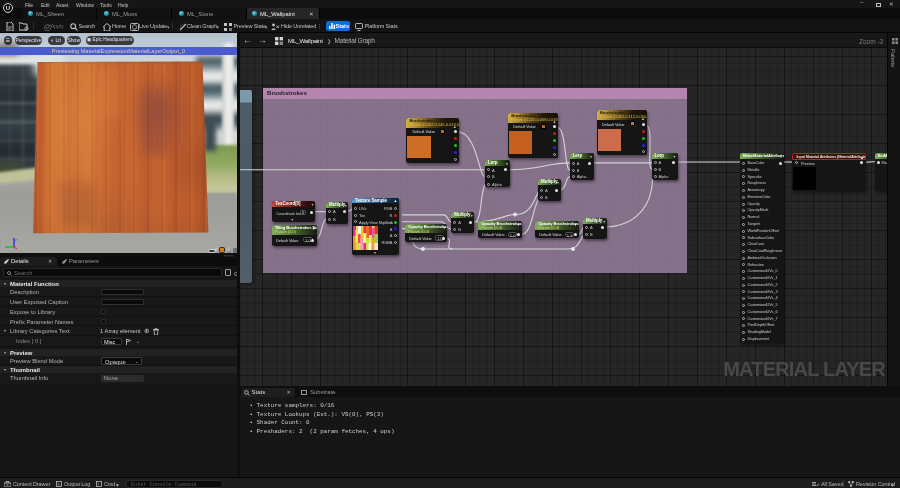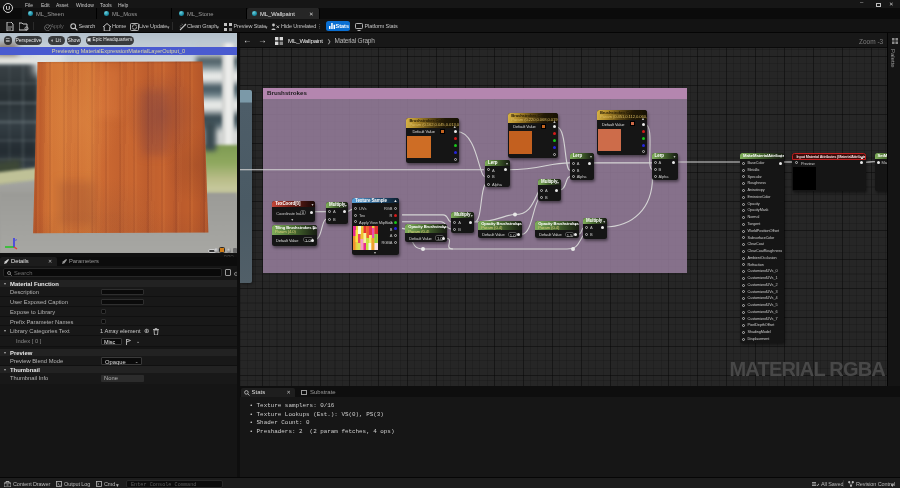--- a/index.html
+++ b/index.html
@@ -317,21 +317,21 @@
  <div class="drow" style="top:120px;height:10.5px;border-bottom:none">
         <span class="dlabel">Thumbnail Info</span>
   <div class="abs" style="left:101px;top:1.8px;width:43px;height:7.5px;background:#2c2c2c;border-radius:1px">
           <span style="position:absolute;left:3px;top:.5px;font-size:5.8px;color:#b0b0b0">None</span>
         </div>
       </div>
 </div>
 
 <div class="abs" id="graph">
  <div class="abs" id="gridbg"></div>
- <div class="abs" id="watermark">MATERIAL RGBA</div>
+ <div class="abs" id="watermark">MATERIAL LAYER</div>
  <div class="abs" id="comment">
         <div class="abs" id="commenttitle">Brushstrokes</div>
       </div>
  <div class="abs" style="left:2.5px;top:57px;width:12.7px;height:193px;background:linear-gradient(180deg,#7b99a8 0%,#7b99a8 6%,#4d5d68 7%,#4a5a64 60%,#515f68 100%);border-radius:0 2px 2px 0;box-shadow:1px 1px 3px rgba(0,0,0,.4)"></div>
  <svg class="abs" style="left:0;top:0" width="663" height="353" viewBox="0 0 663 353" fill="none" stroke="#d4d4d4" stroke-width="1.1">
   <path d="M2 136.8H247"></path>
   <path d="M269.5 136.8C305 136.8 310 129.9 333 129.9"></path>
   <path d="M356 129.9H415"></path>
   <path d="M438 129H504"></path>
   <path d="M546.5 129H559"></path>

